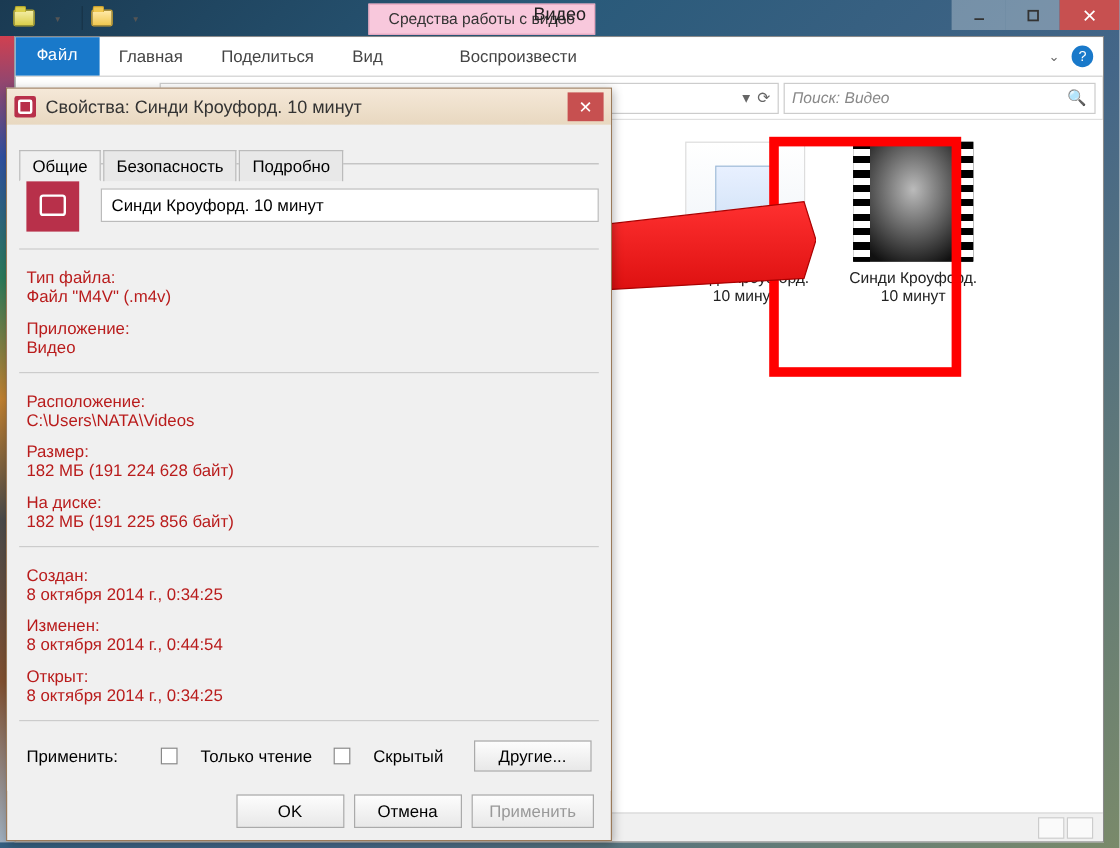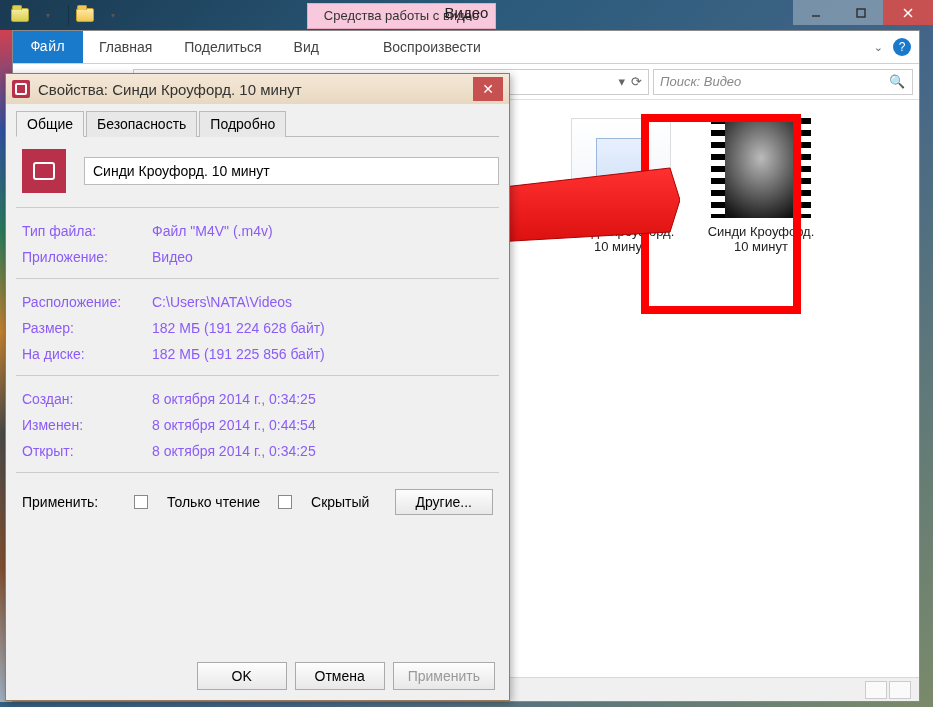--- a/index.html
+++ b/index.html
@@ -67,30 +67,30 @@
   
   .props { position: absolute; top: 73px; left: 5px; width: 505px; height: 628px; background: #f0f0f0; border: 1px solid #9a7a5a; box-shadow: 2px 2px 8px rgba(0,0,0,0.3); }
   .props-title { height: 30px; background: linear-gradient(#f5e8d8, #e8d8c0); display: flex; align-items: center; padding: 0 6px; font-size: 15px; color: #333; }
   .props-title .ico { width: 18px; height: 18px; background: #b8304a; border-radius: 2px; margin-right: 8px; display:flex; align-items:center; justify-content:center; }
   .props-title .ico::after { content:""; width:8px; height:8px; border:2px solid #fff; border-radius:2px; }
   .props-title .ttl { flex: 1; text-align: left; }
   .props-close { width: 30px; height: 24px; background: #c75050; color: #fff; display: flex; align-items: center; justify-content: center; font-size: 14px; }
 
   .props-body { padding: 6px 10px 10px; background: #f0f0f0; }
   .tabs { display: flex; border-bottom: 1px solid #bbb; margin-bottom: 12px; }
-  .tab { padding: 4px 10px; border: 1px solid #bbb; border-bottom: none; background: #e8e8e8; font-size: 14px; margin-right: 2px; position: relative; top: 1px; cursor:pointer; }
+  .tab { padding: 4px 10px; border: 1px solid #bbb; border-bottom: none; background: #e8e8e8; font-size: 14px; margin-right: 2px; position: relative; top: 15px; cursor:pointer; }
   .tab.active { background: #f0f0f0; border-bottom: 1px solid #f0f0f0; }
 
   .prop-header { display: flex; align-items: center; gap: 18px; margin-bottom: 14px; padding-left: 6px; }
   .prop-bigicon { width: 44px; height: 44px; background: #b8304a; display:flex; align-items:center; justify-content:center; }
   .prop-bigicon::after { content:""; width:18px; height:14px; border:2px solid #fff; border-radius:3px; }
   .prop-name-input { flex: 1; height: 28px; border: 1px solid #bbb; background: #fff; padding: 0 8px; font-size: 14px; }
 
   .prop-sep { height: 1px; background: #ccc; margin: 8px 0 10px; }
-  .prop-row { display: flex; padding: 5px 6px; font-size: 14px; color: #8b5cf6; }
+  .prop-row { display: flex; padding: 5px 6px; font-size: 14px; color: #b91c1c; flex-direction: column; }
   .prop-label { width: 130px; }
   .prop-value { flex: 1; }
 
   .attr-row { display:flex; align-items:center; gap:18px; padding:6px; }
   .chk { display:flex; align-items:center; gap:19px; font-size:14px; }
   .chk-box { width:14px; height:14px; border:1px solid #888; background:#fff; }
   .btn-other { margin-left:auto; padding:4px 20px; border:1px solid #aaa; background:linear-gradient(#fdfdfd,#e8e8e8); font-size:14px; cursor:pointer; }
 
   .props-footer { position:absolute; bottom:10px; left:0; right:0; display:flex; justify-content:flex-end; gap:8px; padding:0 14px; }
   .dlg-btn { min-width:90px; padding:5px 14px; border:1px solid #aaa; background:linear-gradient(#fdfdfd,#e8e8e8); font-size:14px; cursor:pointer; }

